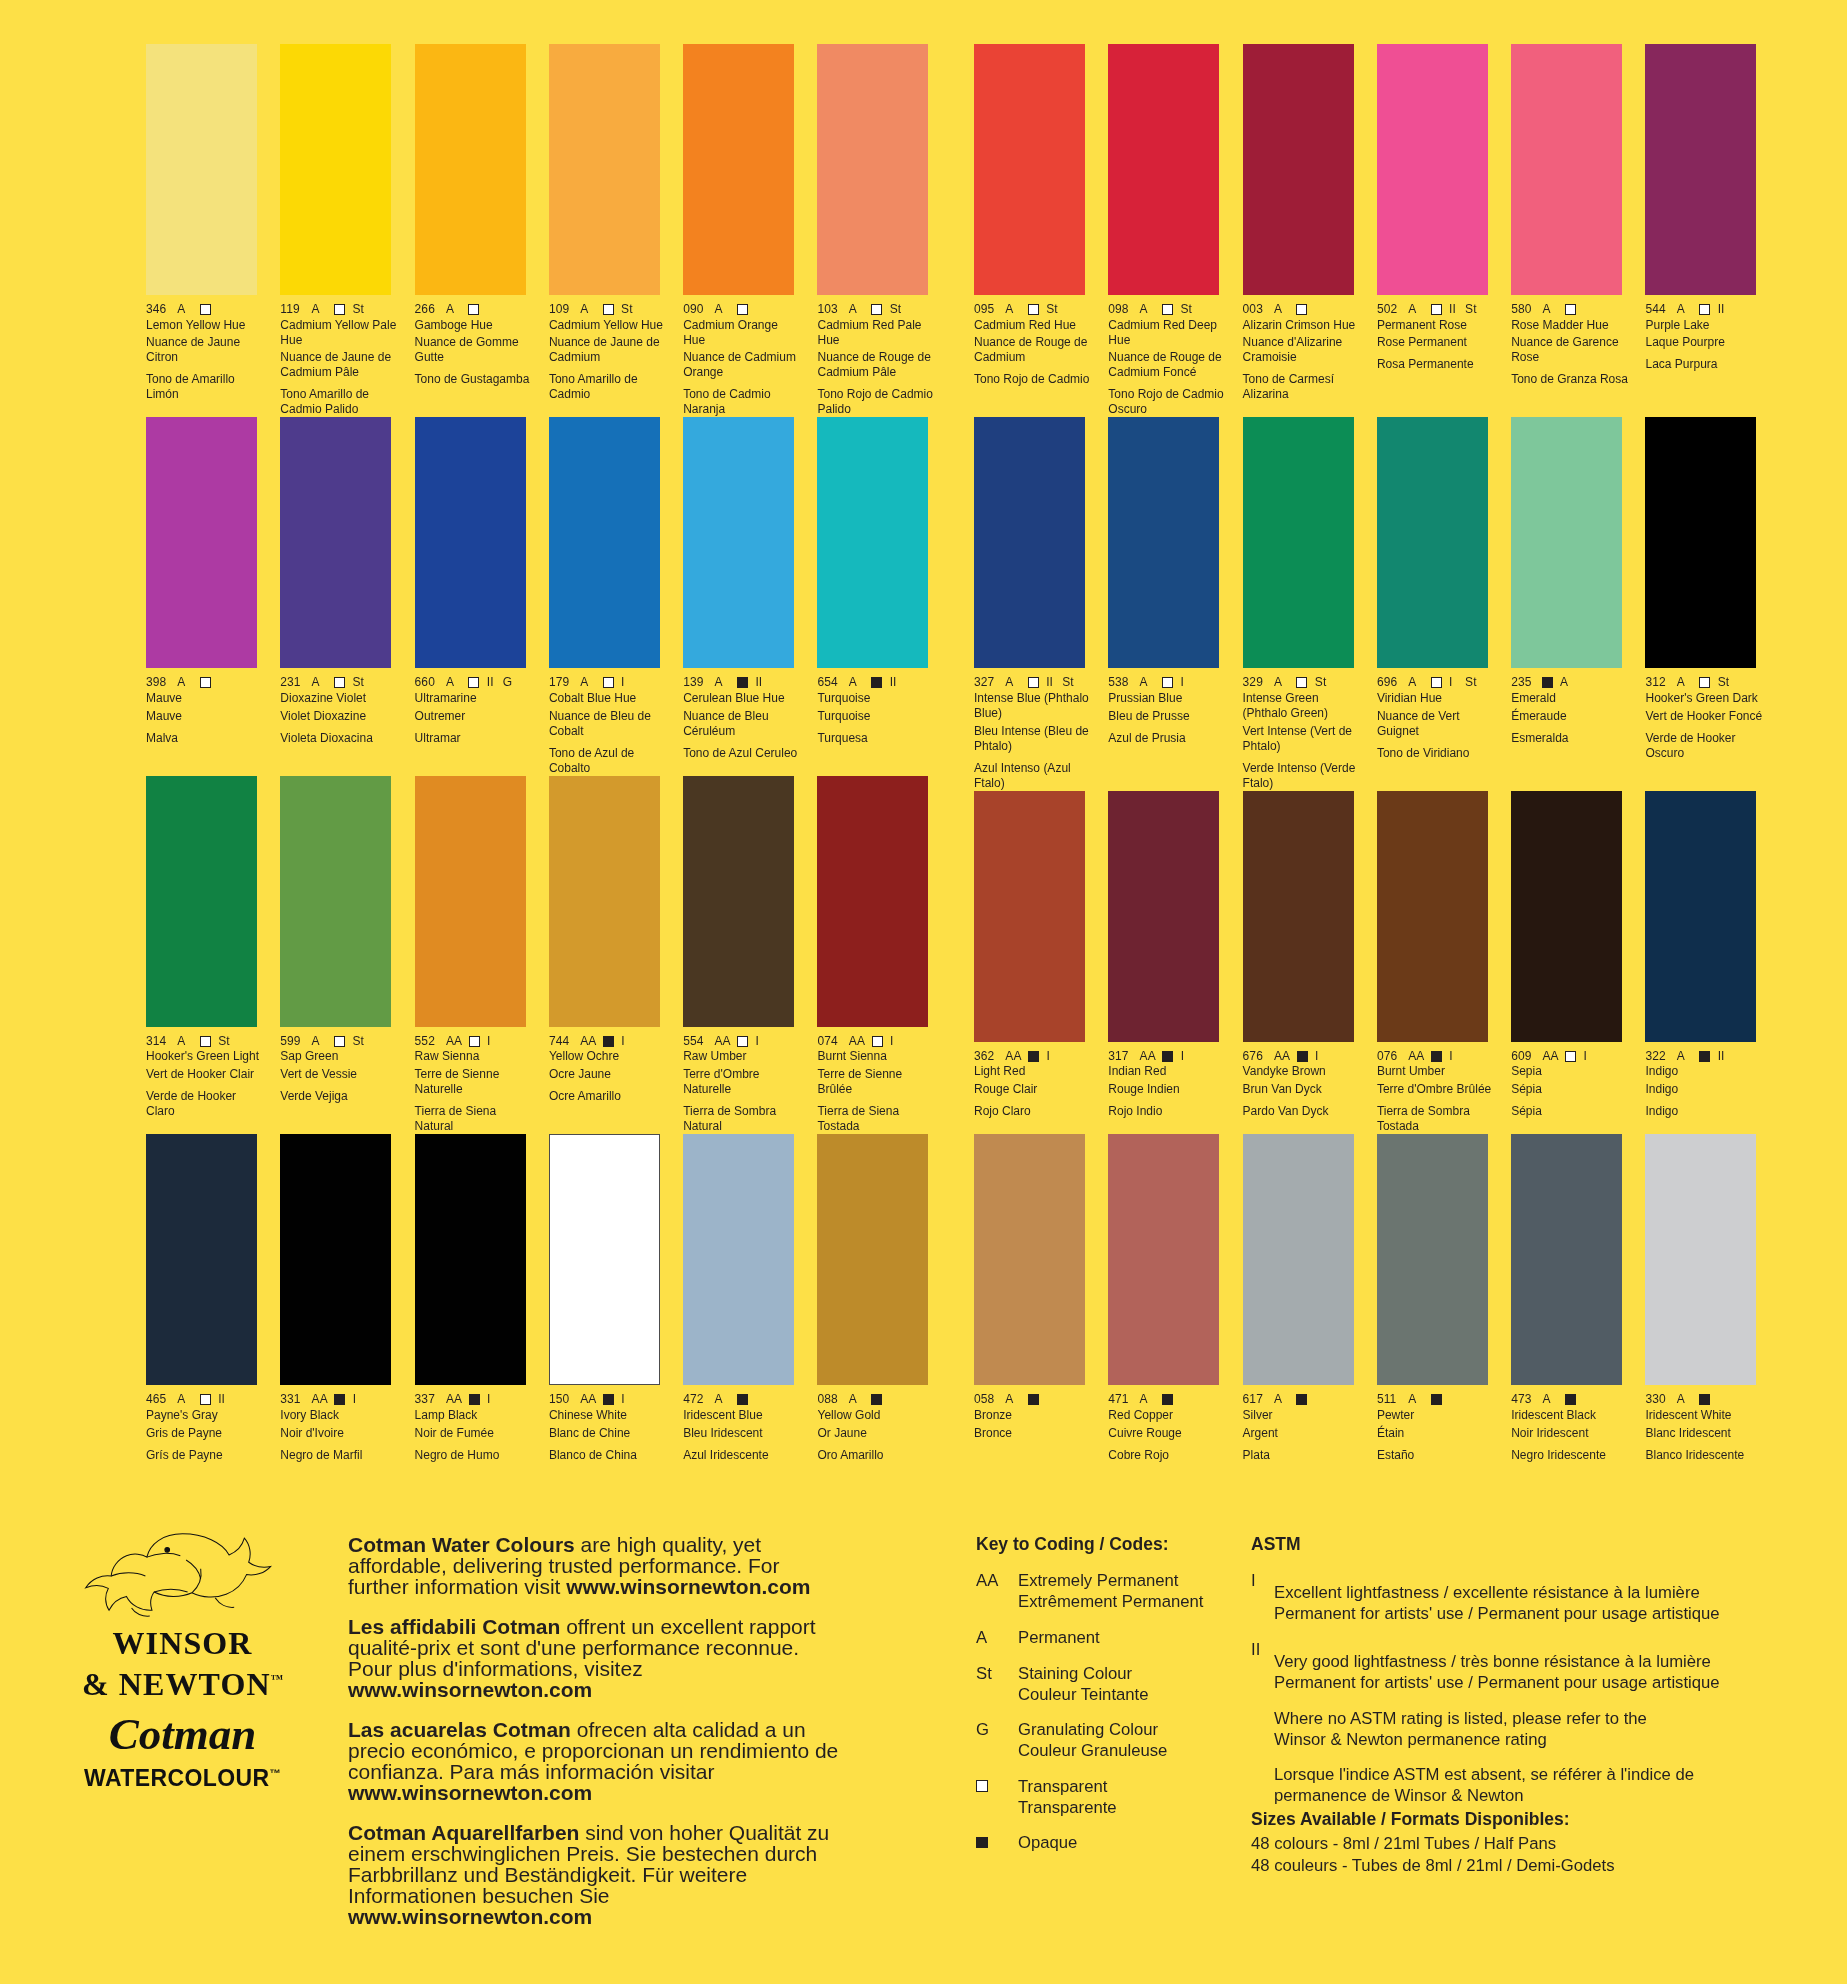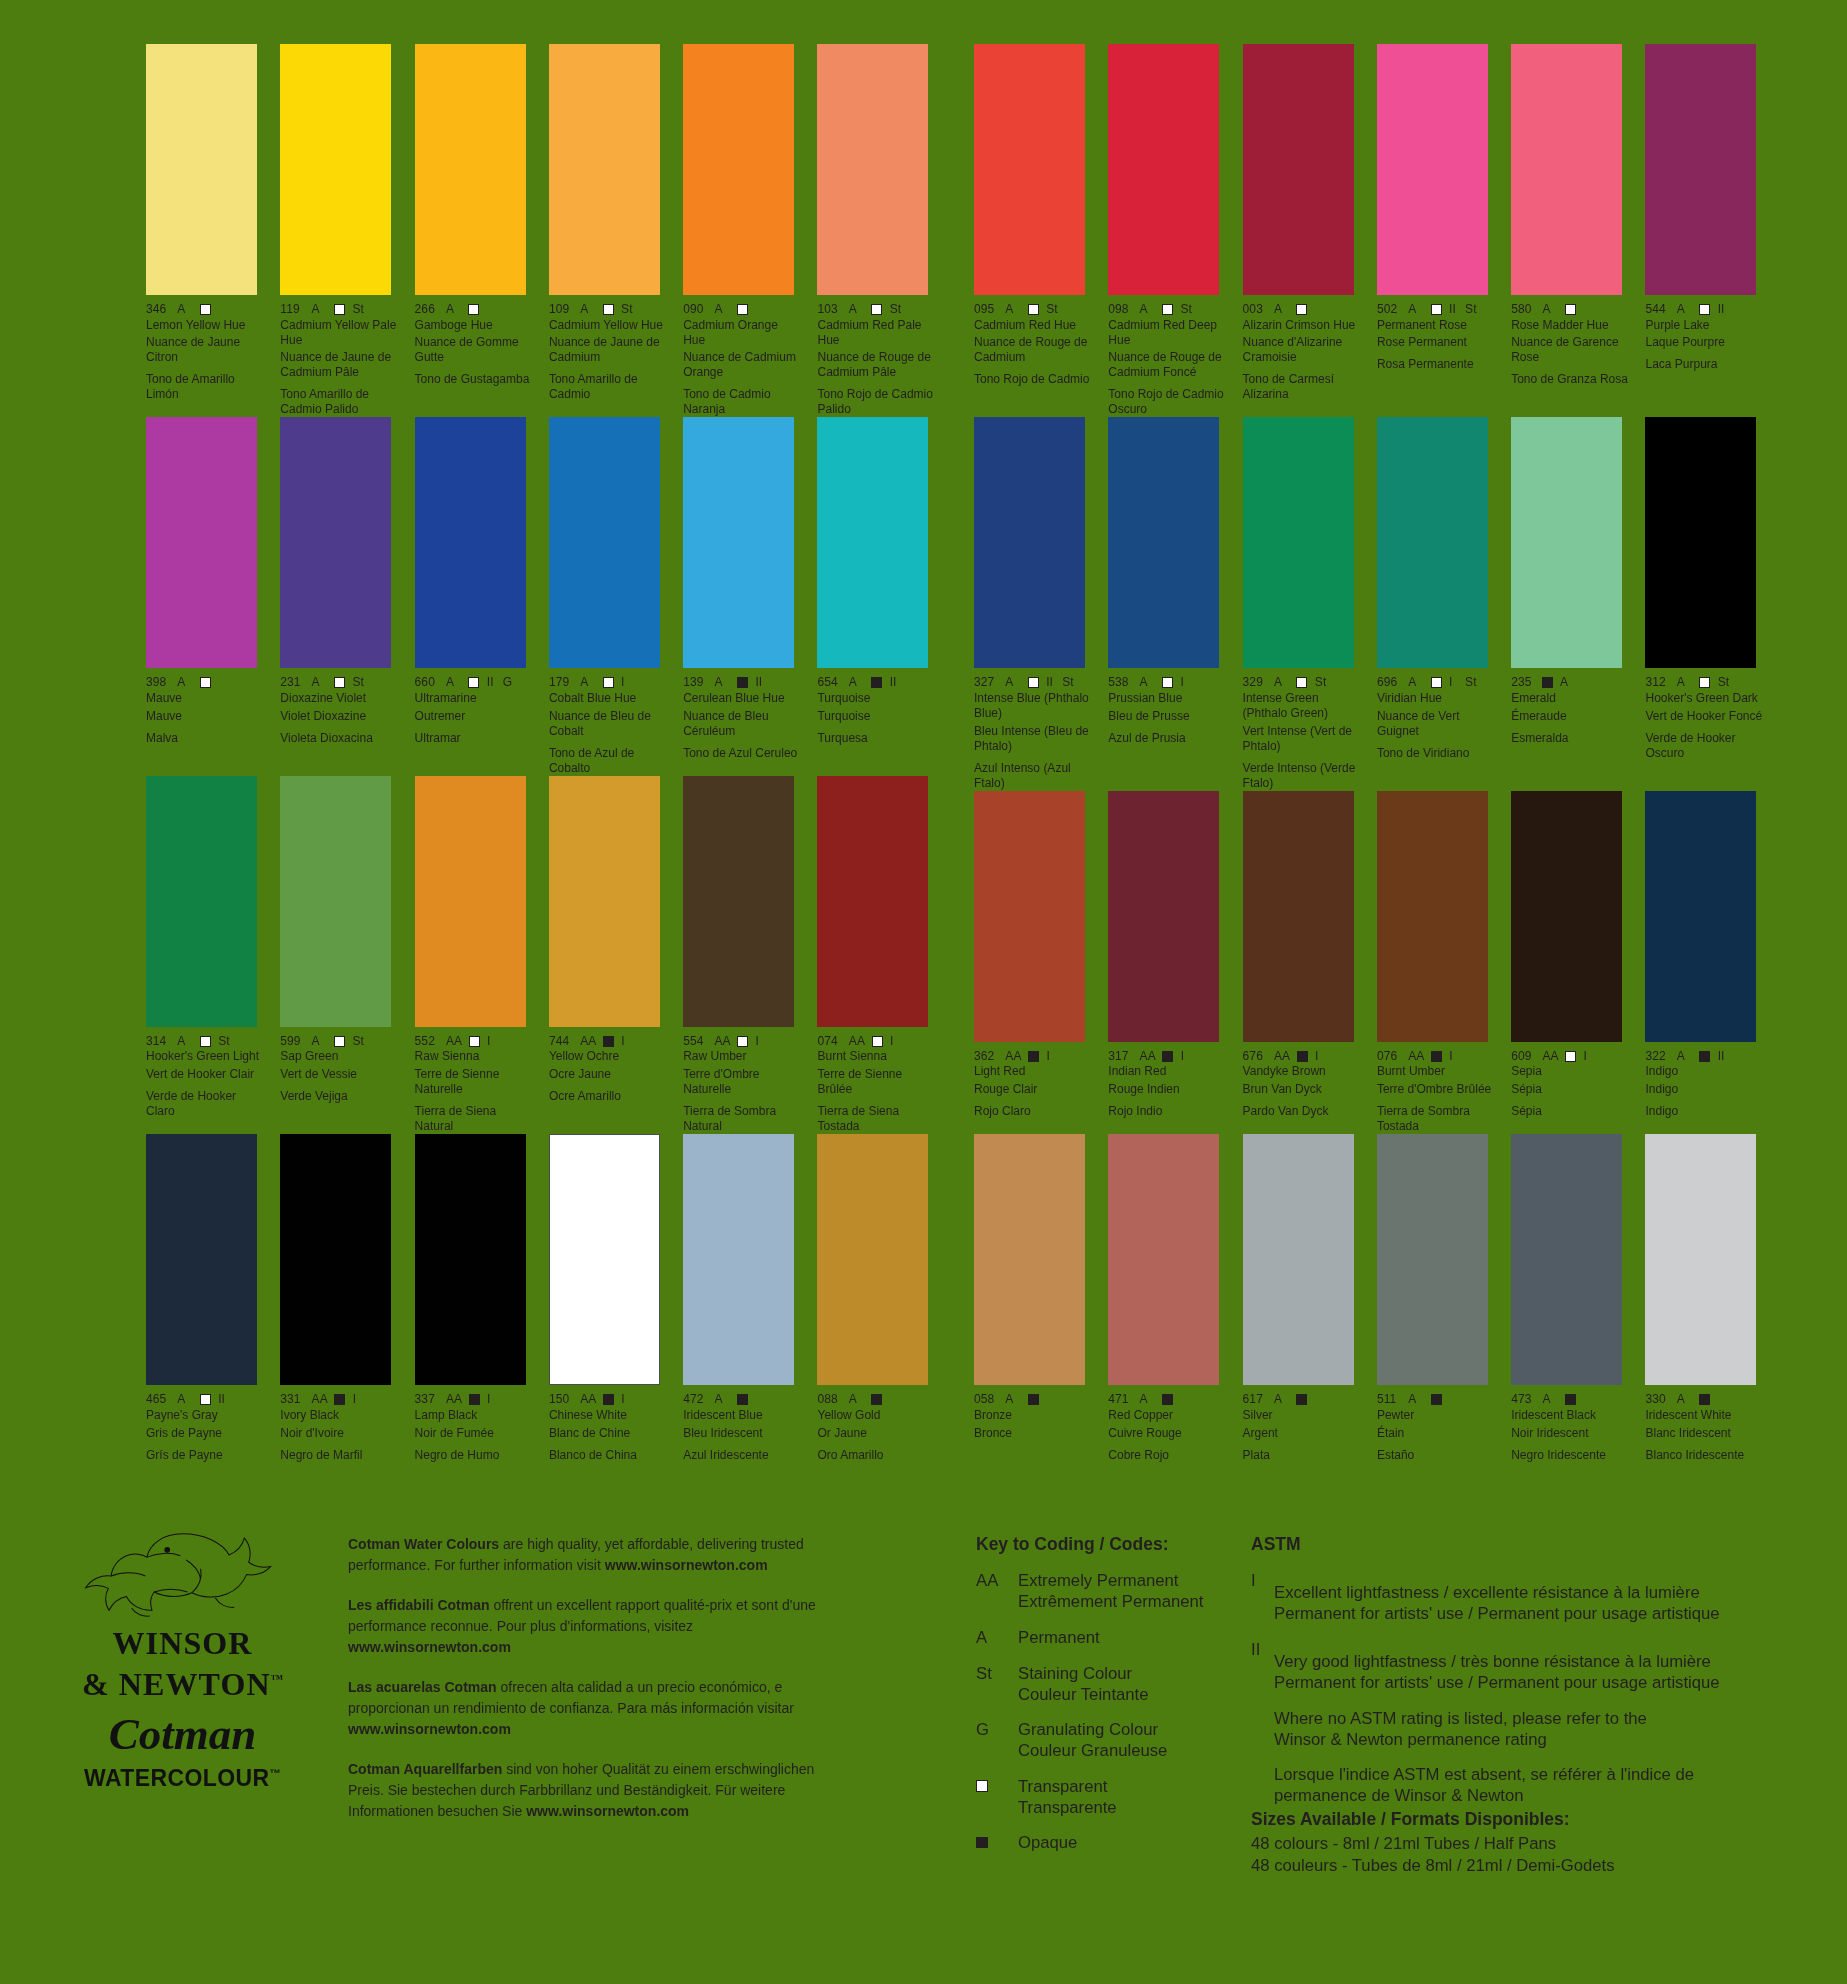--- a/index.html
+++ b/index.html
@@ -2,21 +2,21 @@
 <html style="font-size:11.7px"><head>
 <meta charset="utf-8">
 <style>
   html,body{margin:0;padding:0;background:#ffffff;}
   body{
     width:1847px;height:1985px;
     font-family:"Liberation Sans", sans-serif;
     color:#231f20;
     -webkit-font-smoothing:antialiased;
   }
-  .page{position:relative;width:1847px;height:1985px;overflow:hidden;background:#4d7c0f;}
+  .page{position:relative;width:1847px;height:1985px;overflow:hidden;background:#fde047;}
 
   
   .grid-wrap{position:absolute;left:0;top:0;width:1847px;}
   .panel{position:absolute;top:44px;}
   .panel-left{left:146px;}
   .panel-right{left:974px;}
 
   .row{display:flex;margin-bottom:0;}
   .cell{width:119px;margin-right:15.3px;}
   .cell:last-child{margin-right:0;}
@@ -58,21 +58,21 @@
     font-style:italic;font-weight:700;font-size:45px;line-height:45px;
     margin-top:10.2px;color:#111;
   }
   .logo-sub{
     font-weight:700;font-size:23px;line-height:25px;letter-spacing:0.4px;
     margin-top:4.4px;color:#111;
   }
   .logo-sub .tm{font-size:11px;vertical-align:super;}
 
   .blurb{position:absolute;left:348px;top:28px;width:495px;}
-  .blurb p{margin:0 0 19px 0;font-size:14px;line-height:21px;}
+  .blurb p{margin:0 0 19px 0;font-size:21px;line-height:21px;}
   .blurb p:last-child{margin-bottom:0;}
   .blurb b{font-weight:700;}
 
   .key{position:absolute;left:976px;top:28px;width:306px;}
   .key h3{margin:0 0 16px 0;font-size:17.5px;line-height:20.4px;font-weight:700;}
   .key-row{display:flex;margin-bottom:14.6px;}
   .key-sym{width:42px;flex:0 0 42px;font-size:16.7px;line-height:21px;}
   .key-sym .box{display:inline-block;width:11.7px;height:11.7px;box-sizing:border-box;}
   .key-sym .box.transparent{border:1.5px solid #231f20;background:#fff;}
   .key-sym .box.opaque{background:#231f20;}

